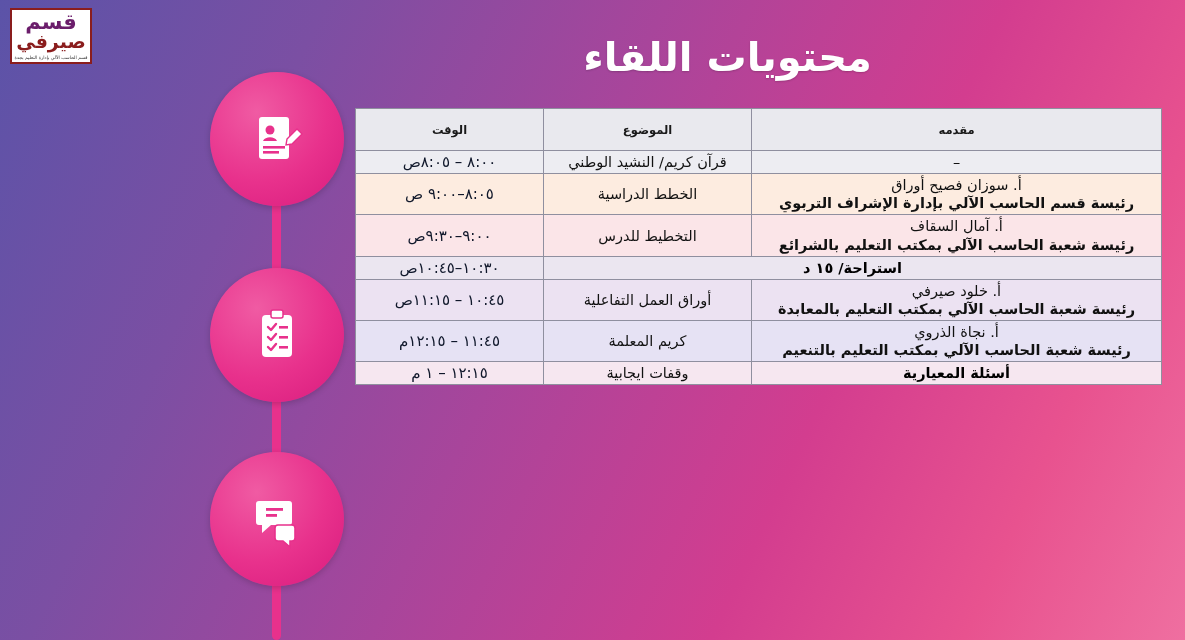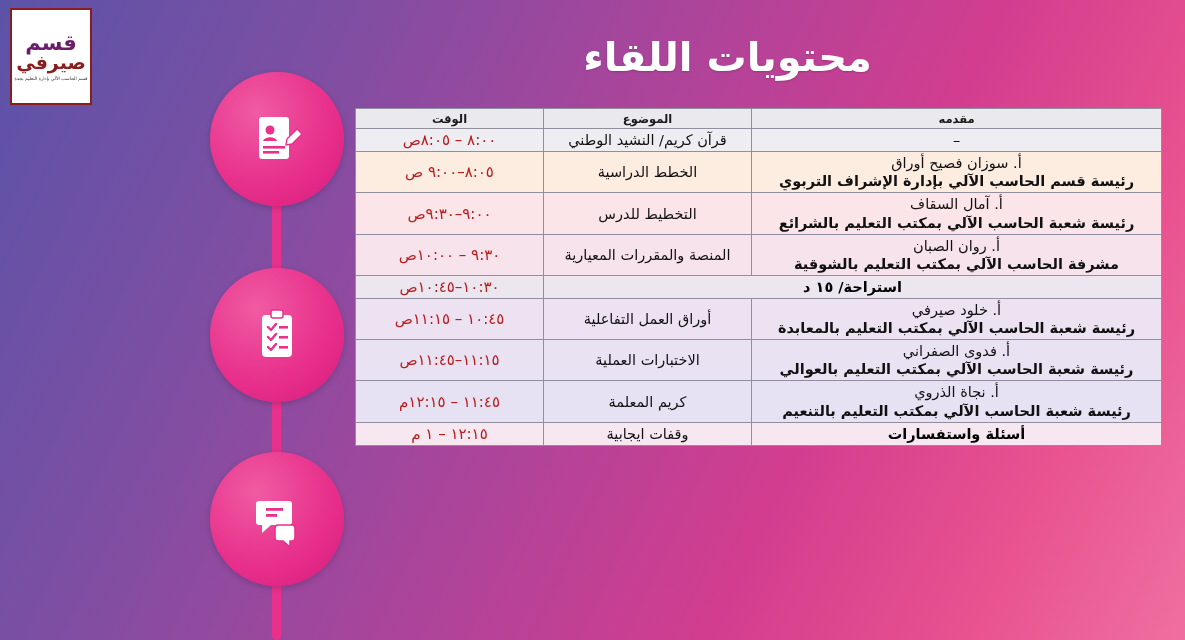--- a/index.html
+++ b/index.html
@@ -28,21 +28,21 @@
     width: 1185px;
     height: 640px;
   }
 
   
   .logo {
     position: absolute;
     top: 8px;
     left: 10px;
     width: 82px;
-    height: 97px;
+    height: 56px;
     background: #ffffff;
     border: 2px solid #8a1d1d;
     box-sizing: border-box;
     display: flex;
     flex-direction: column;
     align-items: center;
     justify-content: center;
     direction: rtl;
   }
   .logo .logo-main {
@@ -133,29 +133,29 @@
     padding: 2px 6px;
     vertical-align: middle;
     text-align: center;
   }
   table.agenda th {
     background: #e9e9ee;
     font-size: 11.5px;
     font-weight: bold;
     color: #1a1a1a;
     height: 17px;
-    padding: 1px 4px;
+    padding: 12px 4px;
   }
   col.col-time { width: 188px; }
   col.col-topic { width: 208px; }
   col.col-pres { width: 410px; }
 
   td.time {
     font-size: 15px;
-    color: #b91c1c;
+    color: #0f172a;
     letter-spacing: 0.3px;
   }
   td.topic {
     font-size: 14.5px;
     color: #111;
   }
   td.pres {
     font-size: 14.5px;
     color: #111;
     line-height: 1.25;
@@ -267,57 +267,41 @@
           <td class="time">٨:٠٥–٩:٠٠ ص</td>
         </tr>
         <tr class="r2">
           <td class="pres">
             <span class="name">أ. آمال السقاف</span>
             <span class="role">رئيسة شعبة الحاسب الآلي بمكتب التعليم بالشرائع</span>
           </td>
           <td class="topic">التخطيط للدرس</td>
           <td class="time">٩:٠٠–٩:٣٠ص</td>
         </tr>
-        <tr class="r3">
-          <td class="pres">
-            <span class="name">أ. روان الصبان</span>
-            <span class="role">مشرفة الحاسب الآلي بمكتب التعليم بالشوقية</span>
-          </td>
-          <td class="topic">المنصة والمقررات المعيارية</td>
-          <td class="time">٩:٣٠ – ١٠:٠٠ص</td>
-        </tr>
         <tr class="break r5">
           <td class="span-all" colspan="2">استراحة/ ١٥ د</td>
           <td class="time">١٠:٣٠–١٠:٤٥ص</td>
         </tr>
         <tr class="r6">
           <td class="pres">
             <span class="name">أ. خلود صيرفي</span>
             <span class="role">رئيسة شعبة الحاسب الآلي بمكتب التعليم بالمعابدة</span>
           </td>
           <td class="topic">أوراق العمل التفاعلية</td>
           <td class="time">١٠:٤٥ – ١١:١٥ص</td>
         </tr>
-        <tr class="r7">
-          <td class="pres">
-            <span class="name">أ. فدوى الصفراني</span>
-            <span class="role">رئيسة شعبة الحاسب الآلي بمكتب التعليم بالعوالي</span>
-          </td>
-          <td class="topic">الاختبارات العملية</td>
-          <td class="time">١١:١٥–١١:٤٥ص</td>
-        </tr>
         <tr class="r8">
           <td class="pres">
             <span class="name">أ. نجاة الذروي</span>
             <span class="role">رئيسة شعبة الحاسب الآلي بمكتب التعليم بالتنعيم</span>
           </td>
           <td class="topic">كريم المعلمة</td>
           <td class="time">١١:٤٥ – ١٢:١٥م</td>
         </tr>
         <tr class="r9">
-          <td class="span-all">أسئلة واستفسارات</td>
+          <td class="span-all">أسئلة المعيارية</td>
           <td class="topic">وقفات ايجابية</td>
           <td class="time">١٢:١٥ – ١ م</td>
         </tr>
       </tbody>
     </table>
   </div>
 </div>
 
 </body></html>

